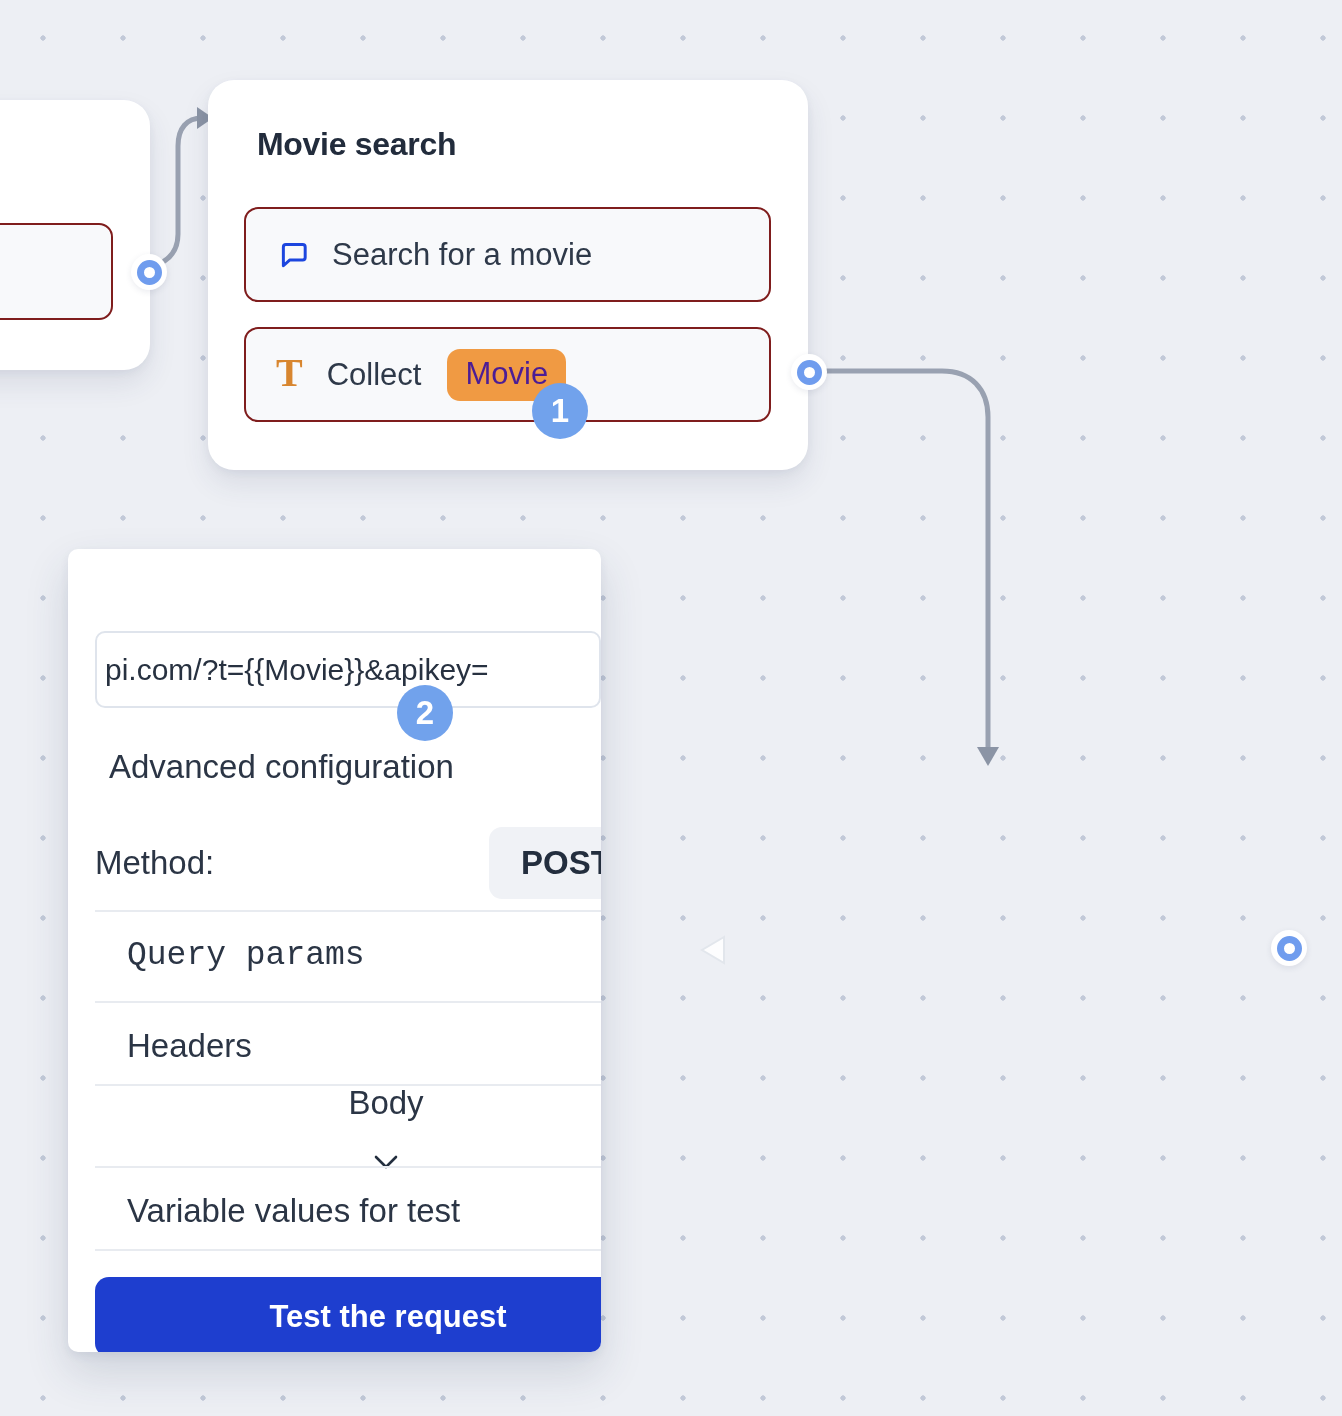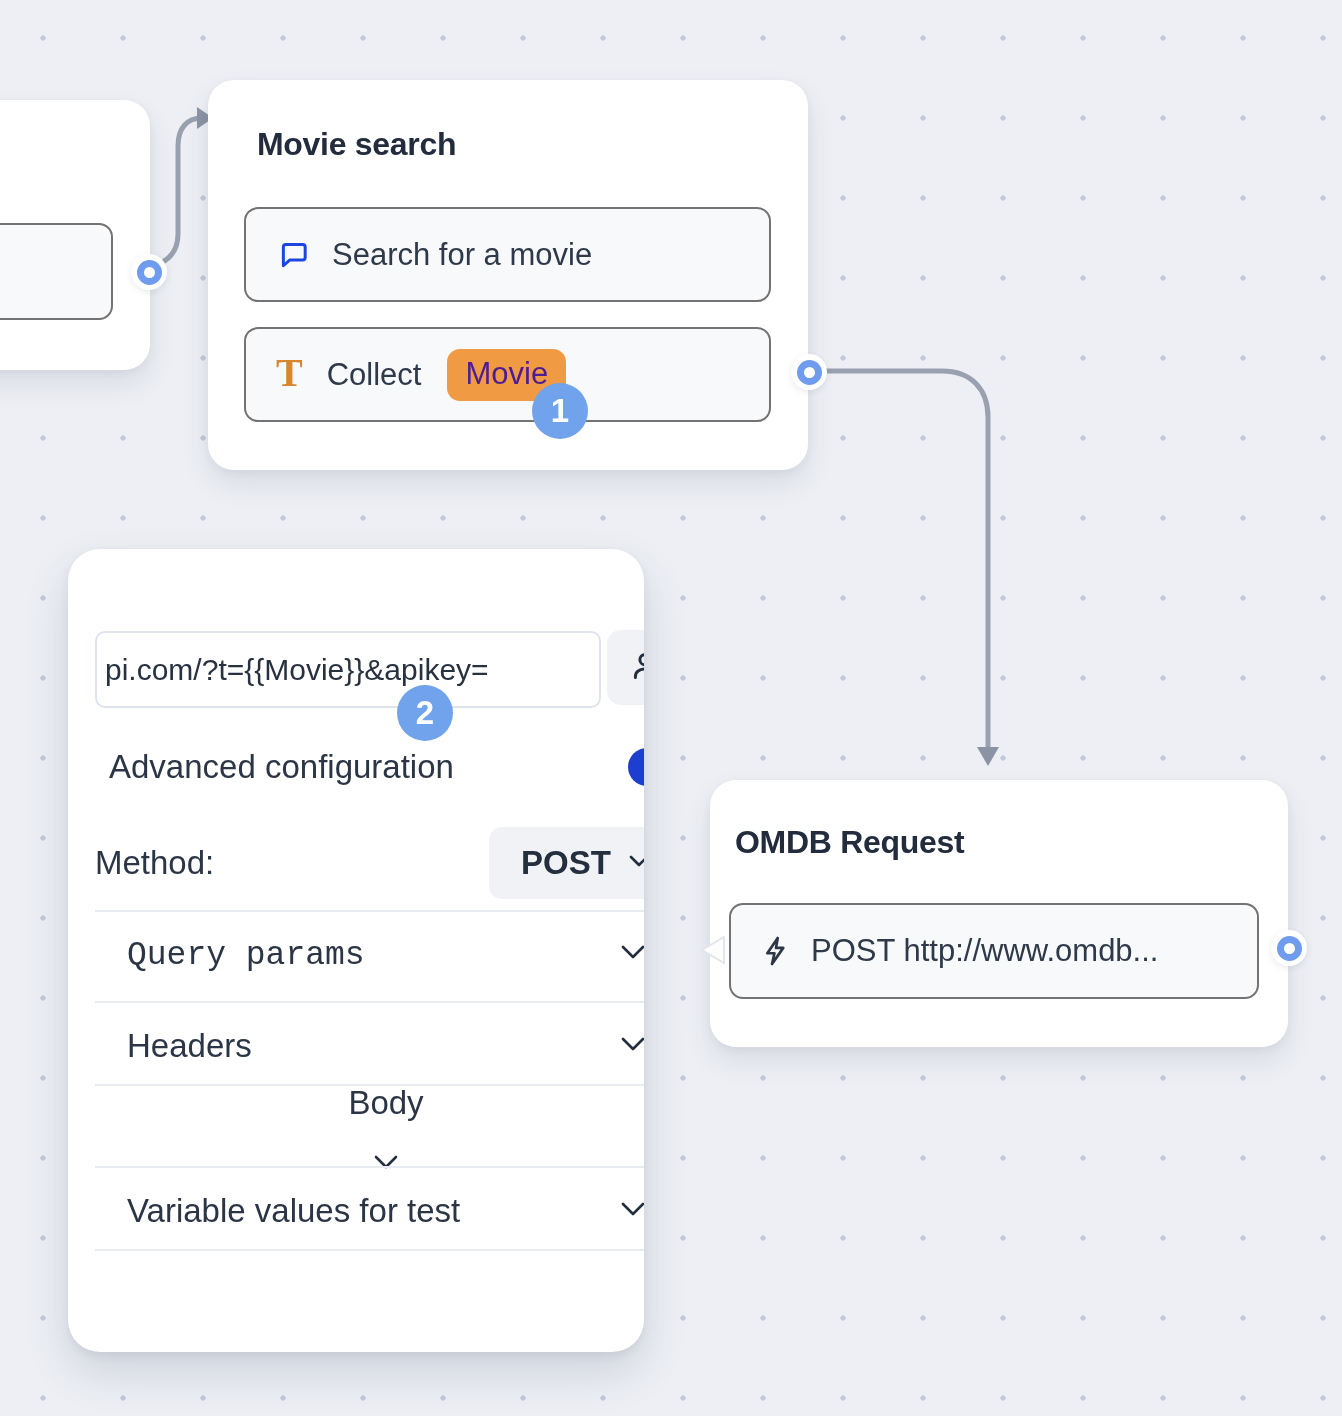--- a/index.html
+++ b/index.html
@@ -22,21 +22,21 @@
   .node{
     position:absolute;background:#ffffff;border-radius:26px;z-index:2;
     box-shadow:0 14px 28px rgba(45,60,95,.10),0 3px 8px rgba(45,60,95,.06);
   }
   .node-title{
     font-size:32px;font-weight:700;color:#222c3c;letter-spacing:-.3px;
     position:absolute;left:49px;top:46px;white-space:nowrap;
   }
   .node-item{
     position:absolute;display:flex;align-items:center;
-    background:#f8f9fb;border:2px solid #737373;border-radius:14px;
+    background:#f8f9fb;border:2px solid #7f1d1d;border-radius:14px;
     box-sizing:border-box;
   }
   .node-item .item-label{
     font-size:31px;color:#2e3949;white-space:nowrap;
   }
   .icon-wrap{display:flex;align-items:center;justify-content:center;flex:none;}
 
   
   .node-a{left:-62px;top:100px;width:212px;height:270px;}
   .node-a .node-item{left:22px;top:123px;width:153px;height:97px;}
@@ -71,22 +71,22 @@
   }
   .port i{display:block;width:11px;height:11px;border:7px solid #6f9cee;border-radius:50%;background:#fff;}
   .step-badge{
     position:absolute;width:56px;height:56px;border-radius:50%;background:#71a2ec;
     color:#fff;font-size:33px;font-weight:700;display:flex;align-items:center;justify-content:center;
     z-index:7;
   }
 
   
   .panel{
-    position:absolute;left:68px;top:549px;width:576px;height:803px;background:#fff;
-    border-radius:32px;z-index:4;overflow:hidden;
+    position:absolute;left:68px;top:549px;width:533px;height:803px;background:#fff;
+    border-radius:10px;z-index:4;overflow:hidden;
     box-shadow:0 20px 44px rgba(45,60,95,.16),0 4px 10px rgba(45,60,95,.07);
   }
   .expand-btn{
     position:absolute;left:582px;top:13px;width:45px;height:45px;border-radius:12px;
     background:#f0f2f6;display:flex;align-items:center;justify-content:center;cursor:pointer;
   }
   .url-input{
     position:absolute;left:27px;top:82px;width:506px;height:77px;box-sizing:border-box;
     border:2px solid #dfe4ec;border-radius:10px;background:#fff;
     font-family:"Liberation Sans",sans-serif;font-size:30px;color:#273140;
@@ -158,31 +158,20 @@
       </span>
       <span class="item-label">Collect</span>
       <span class="var-badge">Movie</span>
     </div>
   </div>
   <div class="step-badge" style="left:532px;top:383px;">1</div>
   <div class="port" style="left:791px;top:354px;">
       <i></i>
     </div>
 
-  <div class="node node-omdb">
-    <div class="node-title">OMDB Request</div>
-    <div class="node-item">
-      <span class="icon-wrap">
-        <svg width="34" height="34" viewBox="0 0 24 24" fill="none" stroke="#2b3647" stroke-width="1.9" stroke-linejoin="round">
-          <path d="M13.2 2.8 5.9 13.6h5l-1.7 7.6 7.9-11.4h-5.1z"></path>
-        </svg>
-      </span>
-      <span class="item-label">POST http://www.omdb...</span>
-    </div>
-  </div>
   <svg class="notch" width="26" height="32" viewBox="0 0 26 32">
     <polygon points="25,3 3,16 25,29" fill="#fdfdfe" stroke="#e2e6ec" stroke-width="2"></polygon>
   </svg>
   <div class="port" style="left:1271px;top:930px;">
       <i></i>
     </div>
 
   <div class="panel">
     <div class="expand-btn">
       <span>
@@ -259,15 +248,16 @@
     <div class="section-row" style="top:617px;">
       <span class="section-label">Variable values for test</span>
       <span>
         <svg width="24" height="15" viewBox="0 0 24 15" fill="none" stroke="#232e3e" stroke-width="2.6" stroke-linecap="round" stroke-linejoin="round">
             <polyline points="2,2 12,12 22,2"></polyline>
           </svg>
       </span>
     </div>
     <div class="divider" style="top:700px;"></div>
 
+    <button class="test-btn">Test the request</button>
   </div>
 
 </div>
 
 </body></html>

